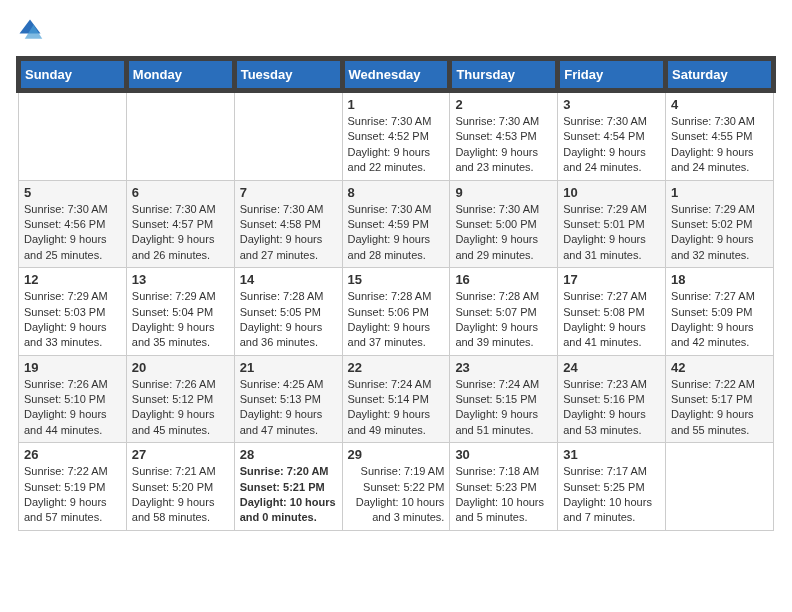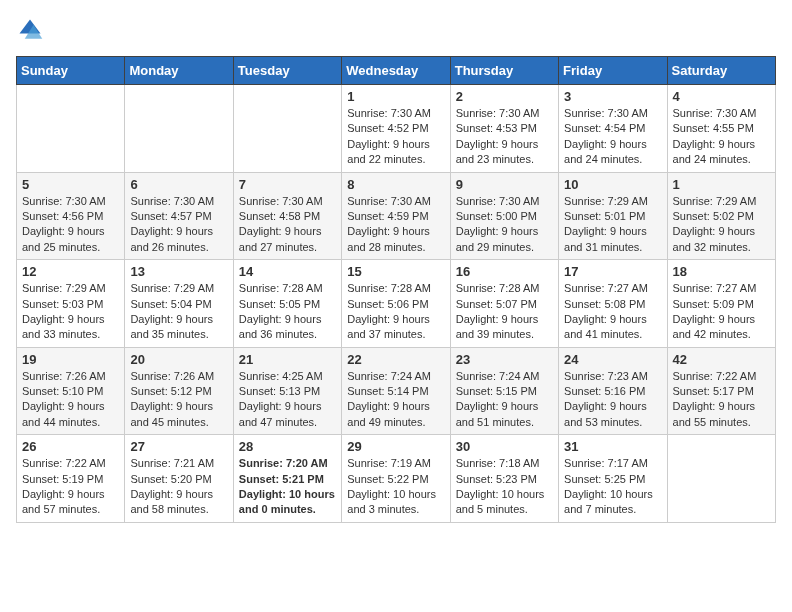--- a/index.html
+++ b/index.html
@@ -57,21 +57,21 @@
       border-collapse: collapse;
       border: 1px solid #ccc;
     }
     .calendar th {
       background: #2a6ebb;
       color: #fff;
       font-size: 13px;
       font-weight: bold;
       padding: 6px 4px;
       text-align: left;
-      border: 1px solid #404040;
+      border: 5px solid #404040;
     }
     .calendar td {
       vertical-align: top;
       border: 1px solid #ccc;
       padding: 4px 5px;
       width: calc(100% / 7);
       min-height: 80px;
       background: #fff;
       font-size: 11px;
       color: #333;
@@ -333,21 +333,21 @@
         </td>
         <td>
           <span class="day-number">28</span>
           <div class="day-info" style="white-space: pre-line; font-weight: bold;">Sunrise: 7:20 AM
 Sunset: 5:21 PM
 Daylight: 10 hours
 and 0 minutes.</div>
         </td>
         <td>
           <span class="day-number">29</span>
-          <div class="day-info" style="white-space: pre-line;">Sunrise: 7:19 AM
+          <div class="day-info" style="white-space: pre-line; text-align: right;">Sunrise: 7:19 AM
 Sunset: 5:22 PM
 Daylight: 10 hours
 and 3 minutes.</div>
         </td>
         <td>
           <span class="day-number">30</span>
           <div class="day-info" style="white-space: pre-line;">Sunrise: 7:18 AM
 Sunset: 5:23 PM
 Daylight: 10 hours
 and 5 minutes.</div>

